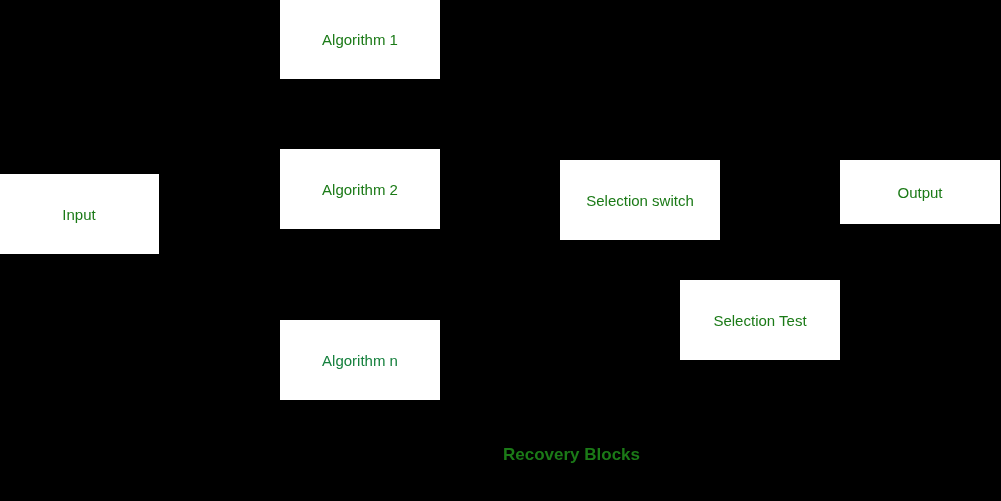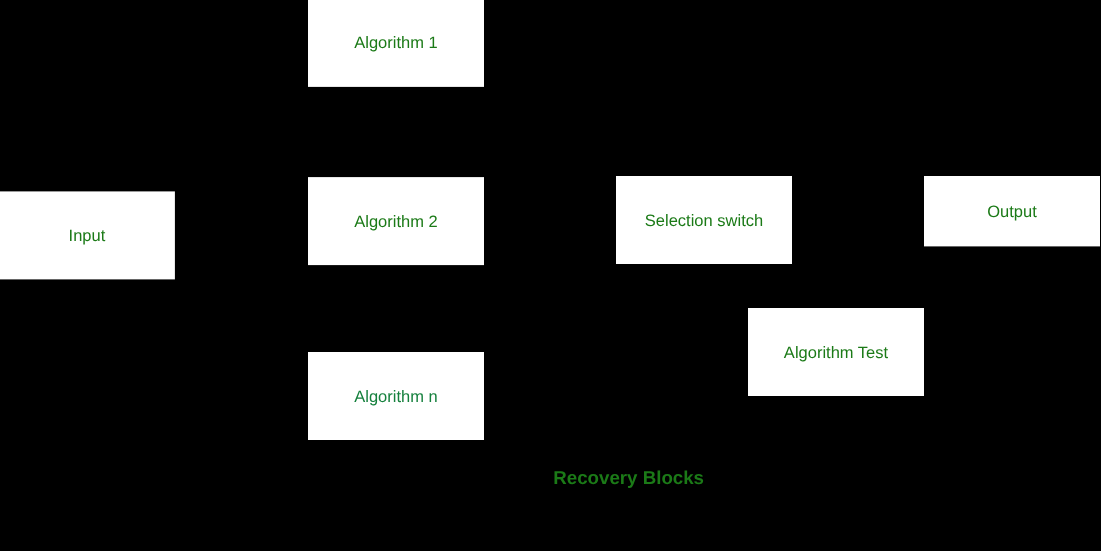--- a/index.html
+++ b/index.html
@@ -48,35 +48,35 @@
 <div id="canvas" style="background: rgb(0, 0, 0);">
 
   <div class="node" style="left: 280px; top: -1px; width: 160px; height: 80px; background: rgb(255, 255, 255);">
     <span class="node-label" style="color: rgb(27, 122, 23);">Algorithm 1</span>
   </div>
 
   <div class="node" style="left: -1px; top: 174px; width: 160px; height: 80px; background: rgb(255, 255, 255);">
     <span class="node-label" style="color: rgb(27, 122, 23);">Input</span>
   </div>
 
-  <div class="node" style="left: 280px; top: 161px; width: 160px; height: 80px; background: rgb(255, 255, 255);">
+  <div class="node" style="left: 280px; top: 149px; width: 160px; height: 80px; background: rgb(255, 255, 255);">
     <span class="node-label" style="color: rgb(27, 122, 23);">Algorithm 2</span>
   </div>
 
   <div class="node" style="left: 560px; top: 160px; width: 160px; height: 80px; background: rgb(255, 255, 255);">
     <span class="node-label" style="color: rgb(27, 122, 23);">Selection switch</span>
   </div>
 
   <div class="node" style="left: 840px; top: 160px; width: 160px; height: 64px; background: rgb(255, 255, 255);">
     <span class="node-label" style="color: rgb(27, 122, 23);">Output</span>
   </div>
 
   <div class="node" style="left: 680px; top: 280px; width: 160px; height: 80px; background: rgb(255, 255, 255);">
-    <span class="node-label" style="color: rgb(27, 122, 23);">Algorithm Test</span>
+    <span class="node-label" style="color: rgb(27, 122, 23);">Selection Test</span>
   </div>
 
   <div class="node" style="left: 280px; top: 320px; width: 160px; height: 80px; background: rgb(255, 255, 255);">
     <span class="node-label" style="color: #15803d;">Algorithm n</span>
   </div>
 
-  <div class="caption" style="left: 503px; top: 426px; color: rgb(27, 122, 23);">Recovery Blocks</div>
+  <div class="caption" style="left: 503px; top: 446px; color: rgb(27, 122, 23);">Recovery Blocks</div>
 
 </div>
 
 </body></html>

